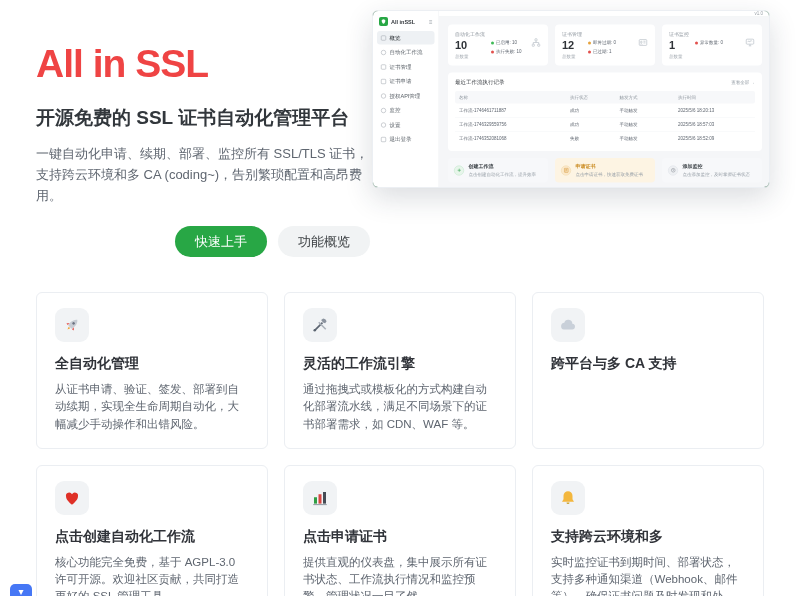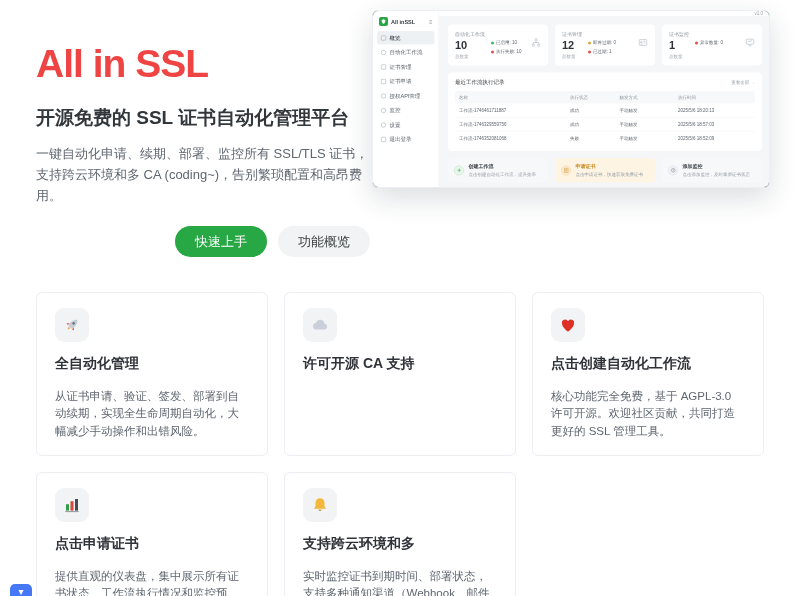--- a/index.html
+++ b/index.html
@@ -77,21 +77,21 @@
   .action-desc { font-size:9px; color:#98a0a8; margin-top:2px; white-space:nowrap;
                  overflow:hidden; text-overflow:ellipsis; }
 
   
   .features { position:absolute; left:36px; top:292px; width:728px;
               display:grid; grid-template-columns:repeat(3,1fr); gap:16px; }
   .feat-card { background:#fff; border:1px solid #ebeef2; border-radius:6px; padding:15px 18px; }
   .feat-icon-box { width:34px; height:34px; border-radius:9px; background:#f1f3f5;
                    display:flex; align-items:center; justify-content:center; }
   .feat-title { margin-top:13px; font-size:14px; font-weight:700; color:#303339; }
-  .feat-desc { margin-top:15px; font-size:11.5px; color:#5f6670; line-height:1.5; }
+  .feat-desc { margin-top:8px; font-size:11.5px; color:#5f6670; line-height:1.5; }
 
   
   .float-widget { position:absolute; left:10px; top:584px; width:22px; height:22px;
                   border-radius:5px; background:#4677f5; display:flex; align-items:flex-start;
                   justify-content:center; color:#fff; font-size:10px; padding-top:2px; }
   svg { display:block; }
 </style>
 </head>
 <body>
 
@@ -317,28 +317,40 @@
           <circle cx="12" cy="9" r="1.8" fill="#6b7280"></circle>
           <path d="M8.2 12.5L5 15.5l3 .6zM15.8 12.5l3.2 3-3 .6z" fill="#e2504c"></path>
           <path d="M10.6 16.8h2.8L12 20.6z" fill="#f0a12e"></path>
             </g>
         </svg>
       </div>
       <div class="feat-title">全自动化管理</div>
       <div class="feat-desc">从证书申请、验证、签发、部署到自动续期，实现全生命周期自动化，大幅减少手动操作和出错风险。</div>
     </div>
 
+    <div class="feat-card">
+      <div class="feat-icon-box">
+        <svg width="18" height="18" viewBox="0 0 24 24">
+          <path d="M4.2 18.3L14.5 8l1.6 1.6L5.8 19.9z" fill="#5b6470"></path>
+          <path d="M13.5 5.2l2.8-2 2.8 1 1.7 2.8-2 2.8-2.8-1z" fill="#8b939e"></path>
+          <path d="M18.9 18.4L9.6 9.1 11.1 7.6l9.3 9.3z" fill="#aab1ba"></path>
+          <circle cx="5" cy="19.1" r="1.7" fill="#5b6470"></circle>
+        </svg>
+      </div>
+      <div class="feat-title">灵活的工作流引擎</div>
+      <div class="feat-desc">通过拖拽式或模板化的方式构建自动化部署流水线，满足不同场景下的证书部署需求，如 CDN、WAF 等。</div>
+    </div>
 
     <div class="feat-card">
       <div class="feat-icon-box">
         <svg width="18" height="18" viewBox="0 0 24 24">
           <path d="M6.5 18h10.7a3.8 3.8 0 0 0 .6-7.6A5.5 5.5 0 0 0 7 8.9 4.6 4.6 0 0 0 6.5 18z" fill="#c9d0d9"></path>
         </svg>
       </div>
-      <div class="feat-title">许可开源 CA 支持</div>
+      <div class="feat-title">跨平台与多 CA 支持</div>
     </div>
 
     <div class="feat-card">
       <div class="feat-icon-box">
         <svg width="18" height="18" viewBox="0 0 24 24">
           <path d="M12 21S4 15.7 4 9.8A4.3 4.3 0 0 1 12 7a4.3 4.3 0 0 1 8 2.8C20 15.7 12 21 12 21z" fill="#df3027"></path>
         </svg>
       </div>
       <div class="feat-title">点击创建自动化工作流</div>
       <div class="feat-desc">核心功能完全免费，基于 AGPL-3.0 许可开源。欢迎社区贡献，共同打造更好的 SSL 管理工具。</div>

